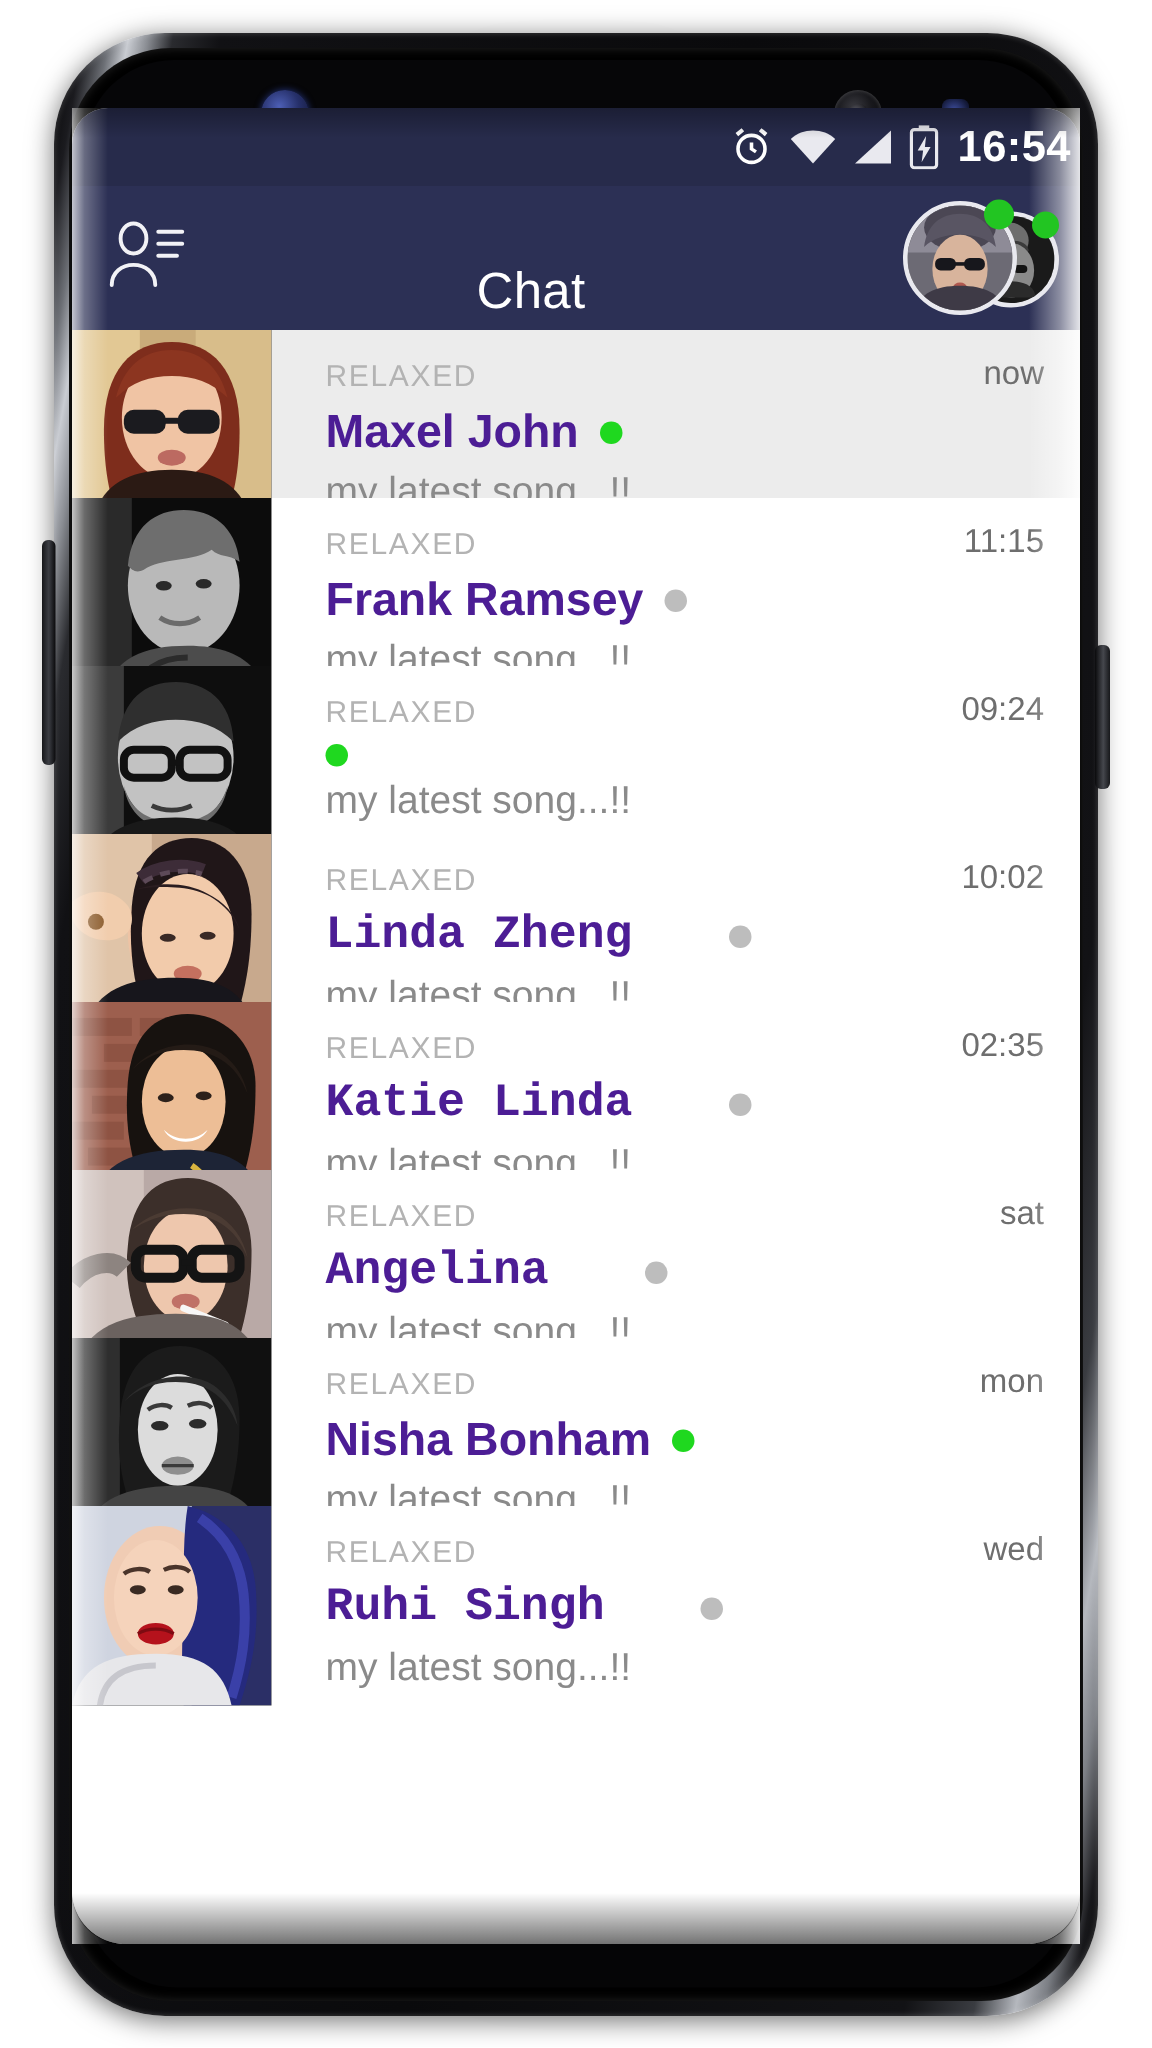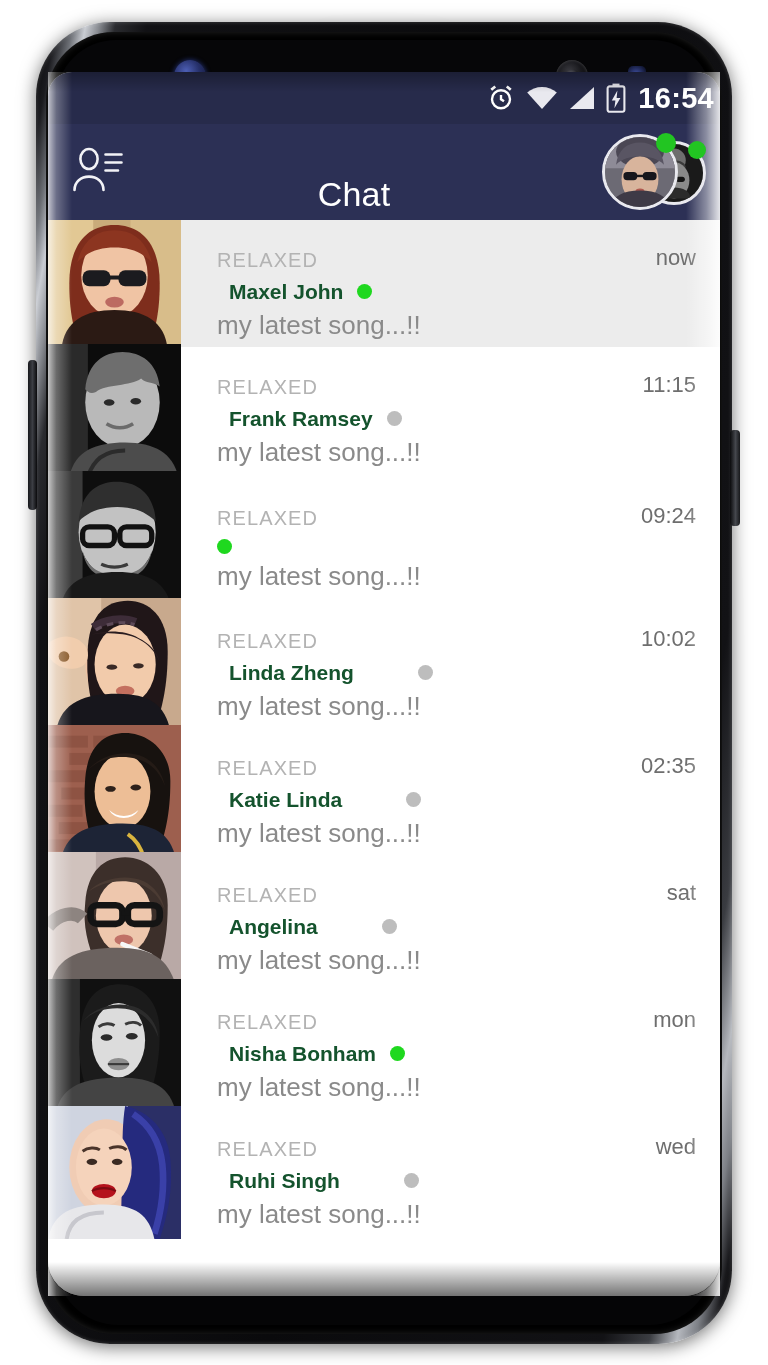--- a/index.html
+++ b/index.html
@@ -232,23 +232,23 @@
   
   .chat-list {
     position: relative;
     background: #ffffff;
     height: 1076px;
     overflow: hidden;
   }
   .chat-row {
     position: relative;
     display: flex;
-    height: 127px;
+    height: 112px;
     background: #ffffff;
-    align-items: center;
+    align-items: flex-start;
   }
   .chat-row.active { background: #ececec; }
 
   .row-thumb {
     width: 133px;
     flex-shrink: 0;
     position: relative;
     overflow: hidden;
     background: #444;
   }
@@ -272,47 +272,46 @@
     line-height: 1;
     margin-bottom: 11px;
   }
   .row-nameline {
     display: flex;
     align-items: center;
     gap: 14px;
     margin-bottom: 9px;
   }
   .row-name {
-    color: #14532d;
-    font-size: 21px;
+    color: #4c1d95;
+    font-size: 31px;
     font-weight: bold;
     line-height: 1.05;
     white-space: nowrap;
-    margin-left: 12px;
   }
   .pres-dot {
     width: 15px; height: 15px;
     border-radius: 50%;
     flex-shrink: 0;
   }
   .pres-dot.online  { background: #1fd81f; }
   .pres-dot.offline { background: #bdbdbd; }
   .row-preview {
     color: #8a8a8a;
     font-size: 26px;
     line-height: 1;
   }
   .row-time {
     position: absolute;
     right: 24px; top: 16px;
     color: #6e6e6e;
     font-size: 22px;
     white-space: nowrap;
   }
-  .name-gap-wide { gap: 64px; }
+  .name-gap-wide { gap: 64px; font-family: Liberation Mono, monospace; }
 </style>
 </head>
 <body>
 
 <div id="scene">
 
   <div class="phone-shadow"></div>
   <div class="phone-body"></div>
   <div class="phone-inner-ring"></div>
 

